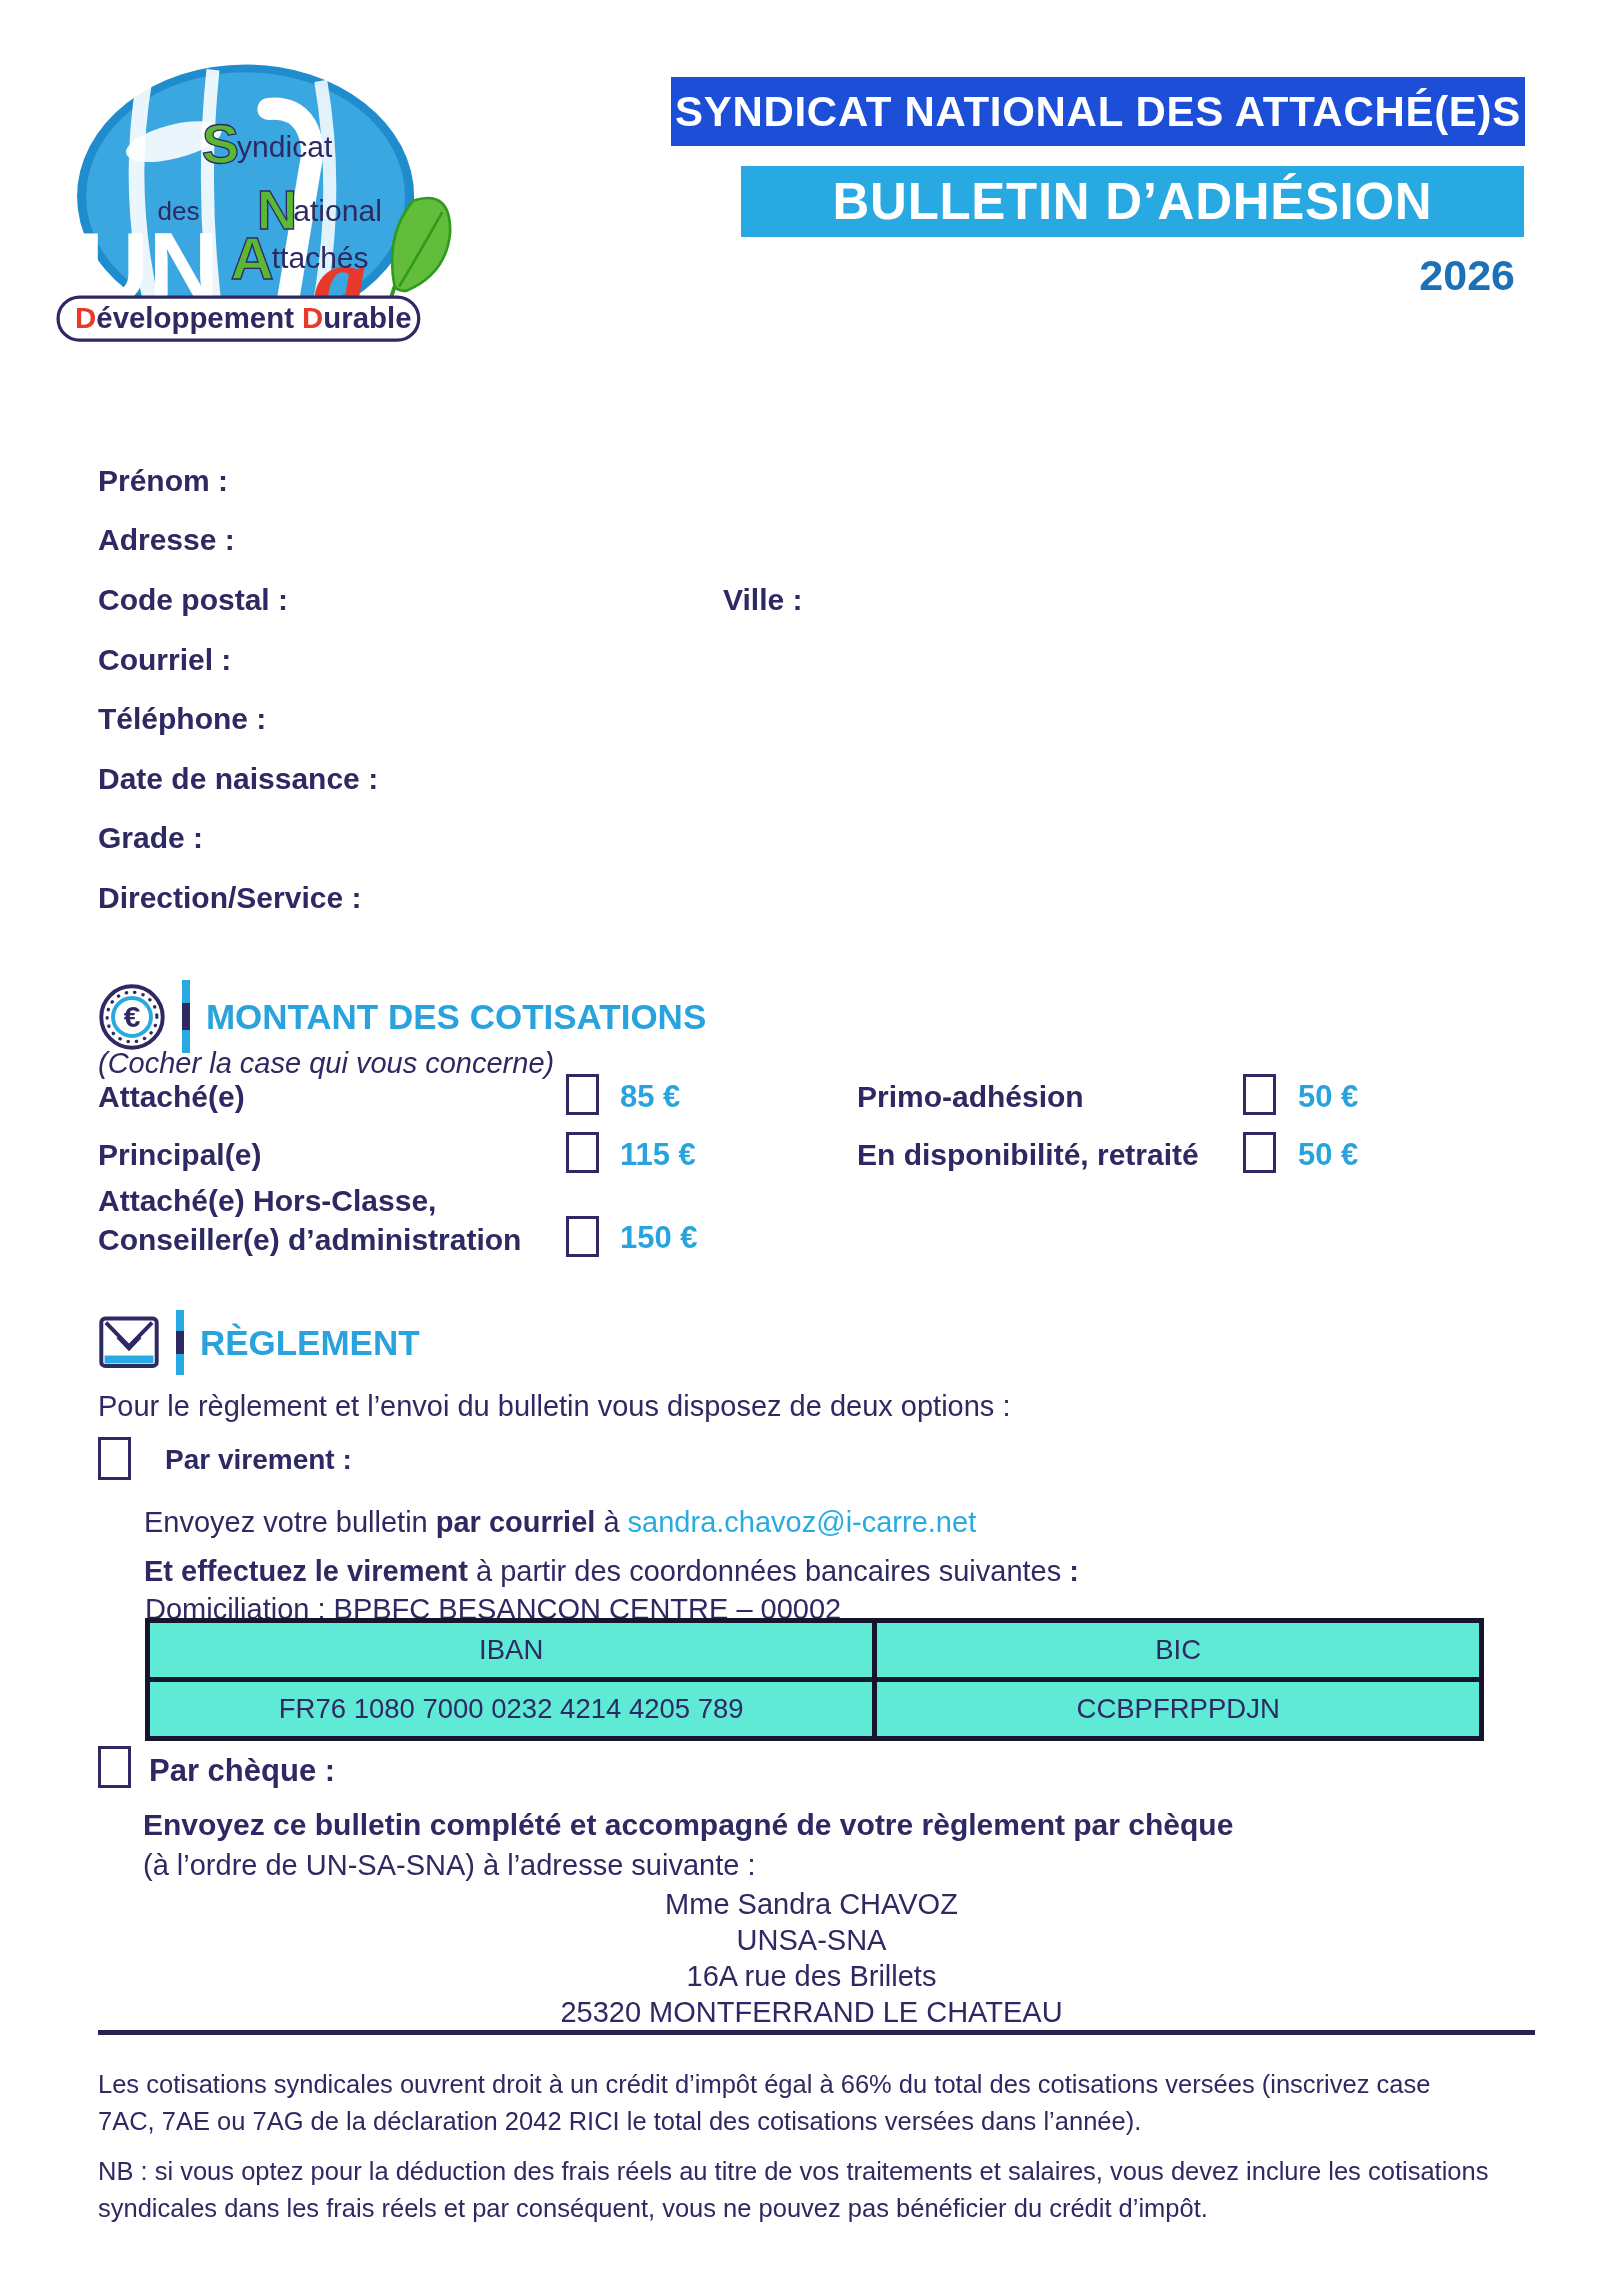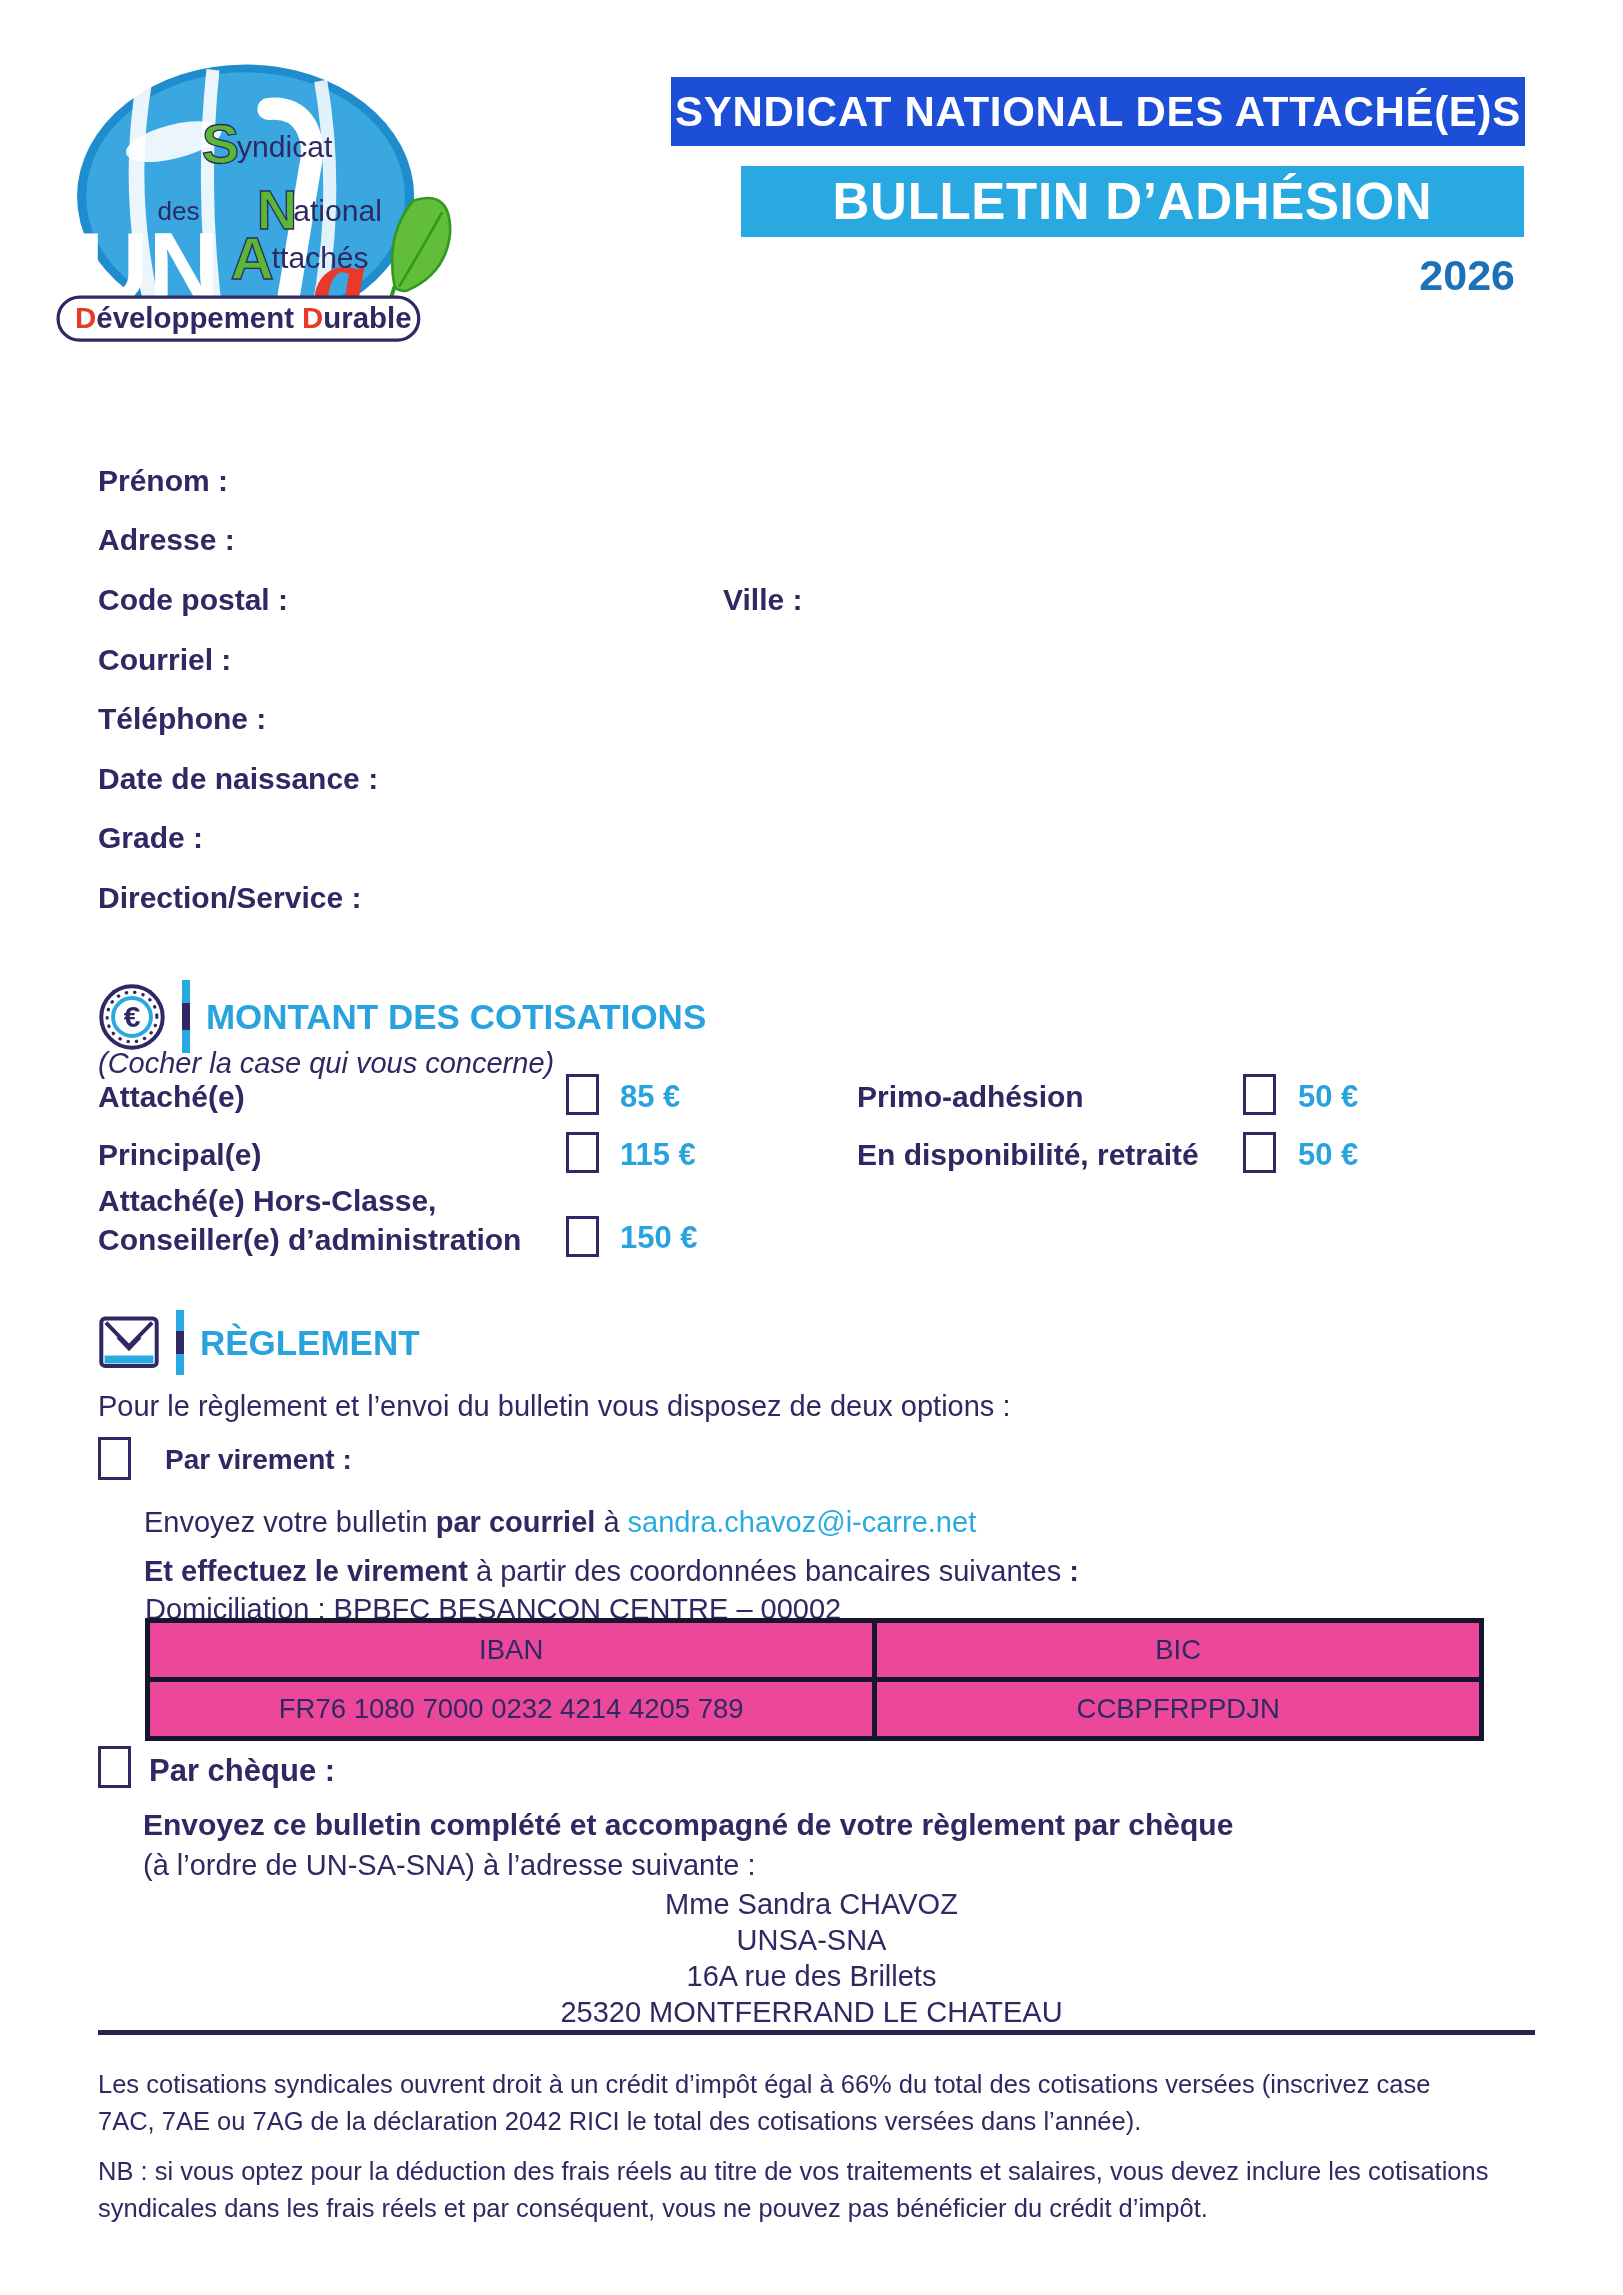--- a/index.html
+++ b/index.html
@@ -33,21 +33,21 @@
   .cb{box-sizing:border-box;width:33px;height:41px;border:3.9px solid #2e2963;background:#ffffff;}
   .amount{font-size:31px;font-weight:bold;color:#29a3dd;line-height:1;white-space:nowrap;}
   .opt-label{font-size:30px;font-weight:bold;color:#2e2963;line-height:1;white-space:nowrap;}
 
   .body-text{font-size:29px;color:#2e2963;line-height:1;white-space:nowrap;}
   .sub-bold{font-weight:bold;}
   .link{color:#29abe2;text-decoration:none;}
 
   
   .iban-table{left:145px;top:1618px;width:1339px;border-collapse:collapse;table-layout:fixed;}
-  .iban-table td{border:5.9px solid #15152d;height:52px;text-align:center;font-size:27.5px;color:#2e2963;background:#ec4899;}
+  .iban-table td{border:5.9px solid #15152d;height:52px;text-align:center;font-size:27.5px;color:#2e2963;background:#5eead4;}
   .col-iban{width:54%;}
 
   .addr{left:0;width:1623px;text-align:center;font-size:29px;color:#2e2963;line-height:1;}
 
   .rule{left:98px;top:2030px;width:1437px;height:5.2px;background:#262351;}
   .foot{left:98px;width:1446px;font-size:25.5px;color:#2e2963;line-height:1.45;}
 </style>
 </head>
 <body>
 

